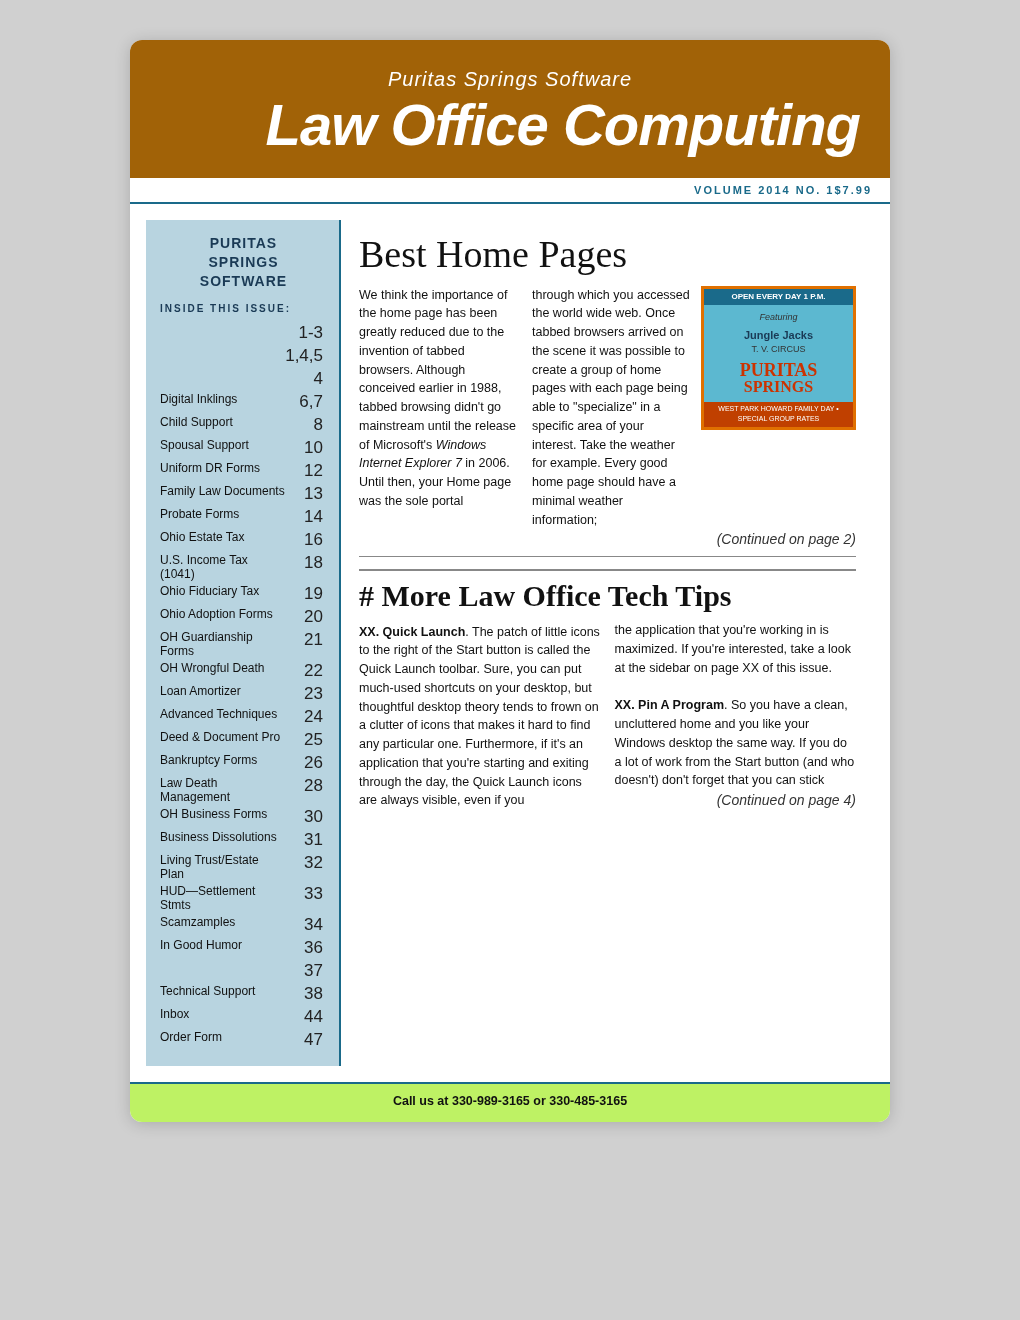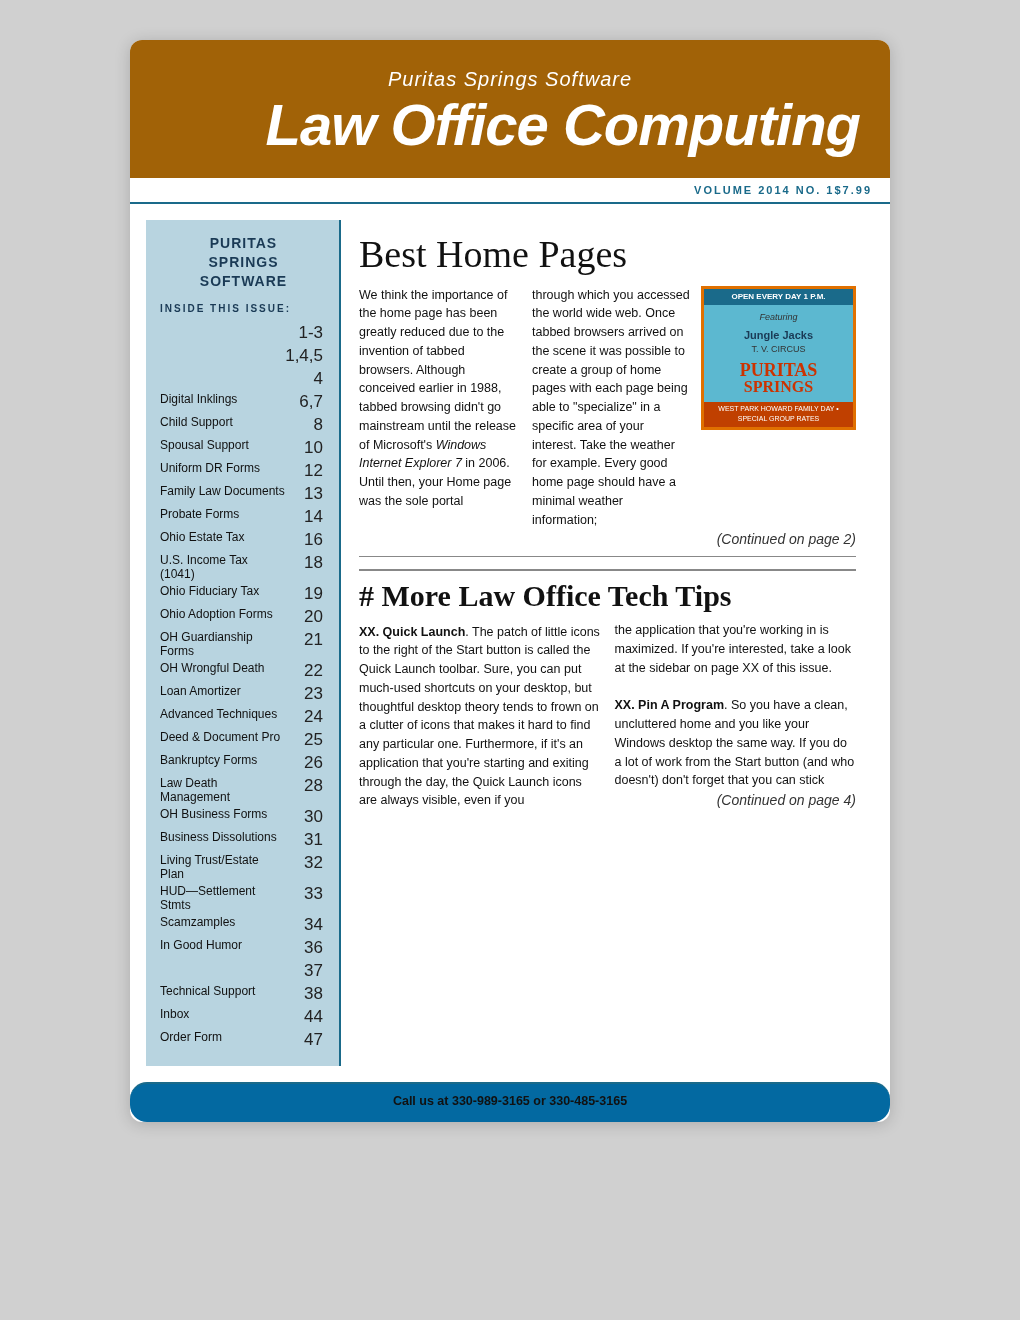--- a/index.html
+++ b/index.html
@@ -201,28 +201,27 @@
       flex: 1;
       font-size: 12.5px;
       color: #111;
       line-height: 1.5;
     }
     .bold-label {
       font-weight: bold;
     }
     
     .footer {
-      background: #0369a1;
+      background: #bef264;
       text-align: center;
       padding: 10px 0 14px 0;
       font-size: 12.5px;
       font-weight: bold;
       border-top: 2px solid #1a6a8a;
       color: #111;
-      border-radius: 17px;
     }
     .divider {
       border: none;
       border-top: 1.5px solid #888;
       margin: 6px 0;
     }
   </style>
 </head>
 <body>
 

